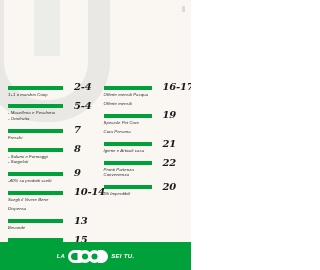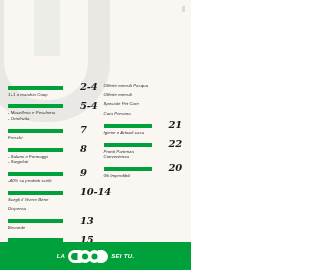--- a/index.html
+++ b/index.html
@@ -77,21 +77,21 @@
   .column.right {
     padding-left: 8px;
   }
 
   .entry {
     margin-bottom: 4px;
   }
   .entry-head {
     display: flex;
     align-items: flex-end;
-    gap: 17px;
+    gap: 11px;
     height: 9px;
   }
   .bar {
     flex: 0 0 auto;
     width: 55px;
     height: 4px;
     background: #00a03b;
     border-radius: 0;
     margin-bottom: 1.5px;
   }
@@ -249,32 +249,40 @@
         <div class="labels">
           <div class="label">Anteprima di Pasqua</div>
         </div>
       </div>
 
     </div>
 
     <div class="column right">
 
       <div class="entry">
+        <div class="entry-head">
+          <div class="bar"></div>
+          <div class="pages">16-17</div>
+        </div>
         <div class="labels">
           <div class="label">Offerte mensili Pasqua</div>
         </div>
       </div>
 
       <div class="entry">
         <div class="labels">
           <div class="label">Offerte mensili</div>
         </div>
       </div>
 
       <div class="entry">
+        <div class="entry-head">
+          <div class="bar"></div>
+          <div class="pages">19</div>
+        </div>
         <div class="labels">
           <div class="label">Speciale Pet Care</div>
         </div>
       </div>
 
       <div class="entry">
         <div class="labels">
           <div class="label">Cura Persona</div>
         </div>
       </div>

